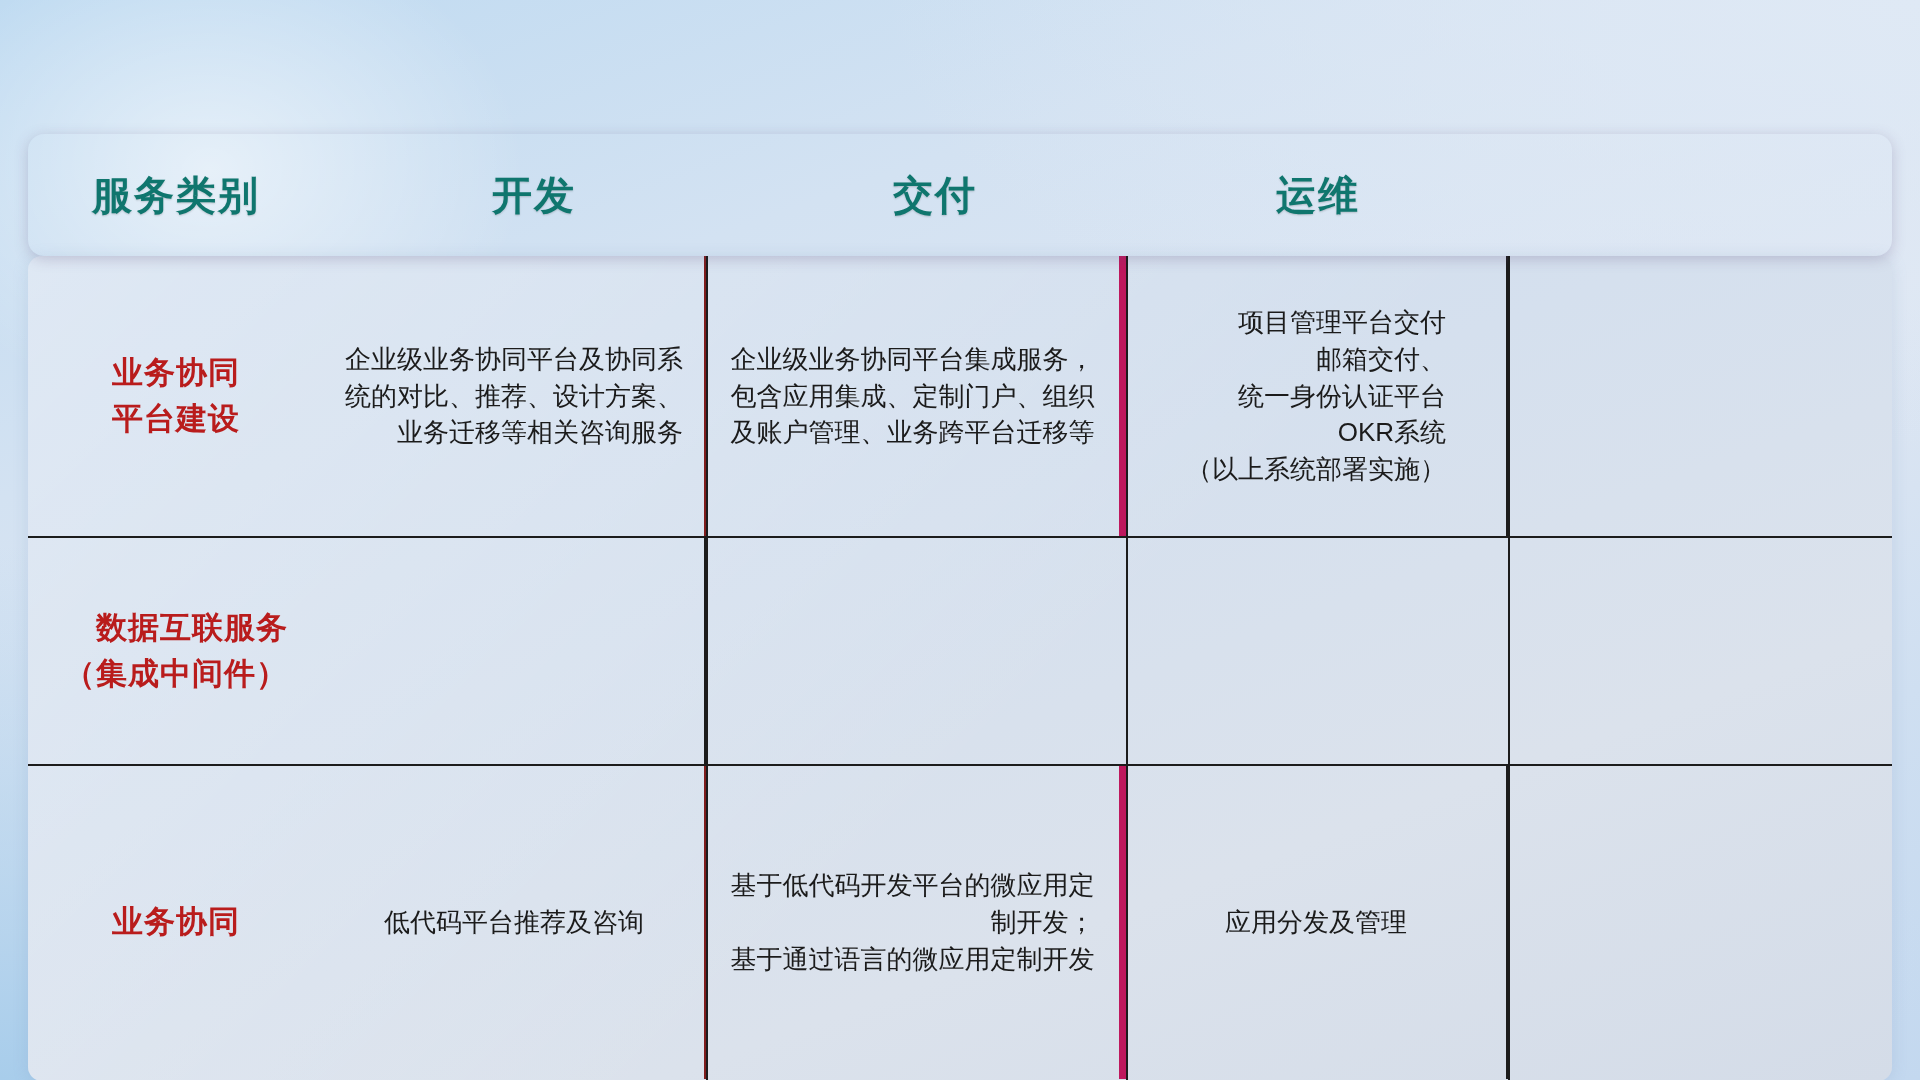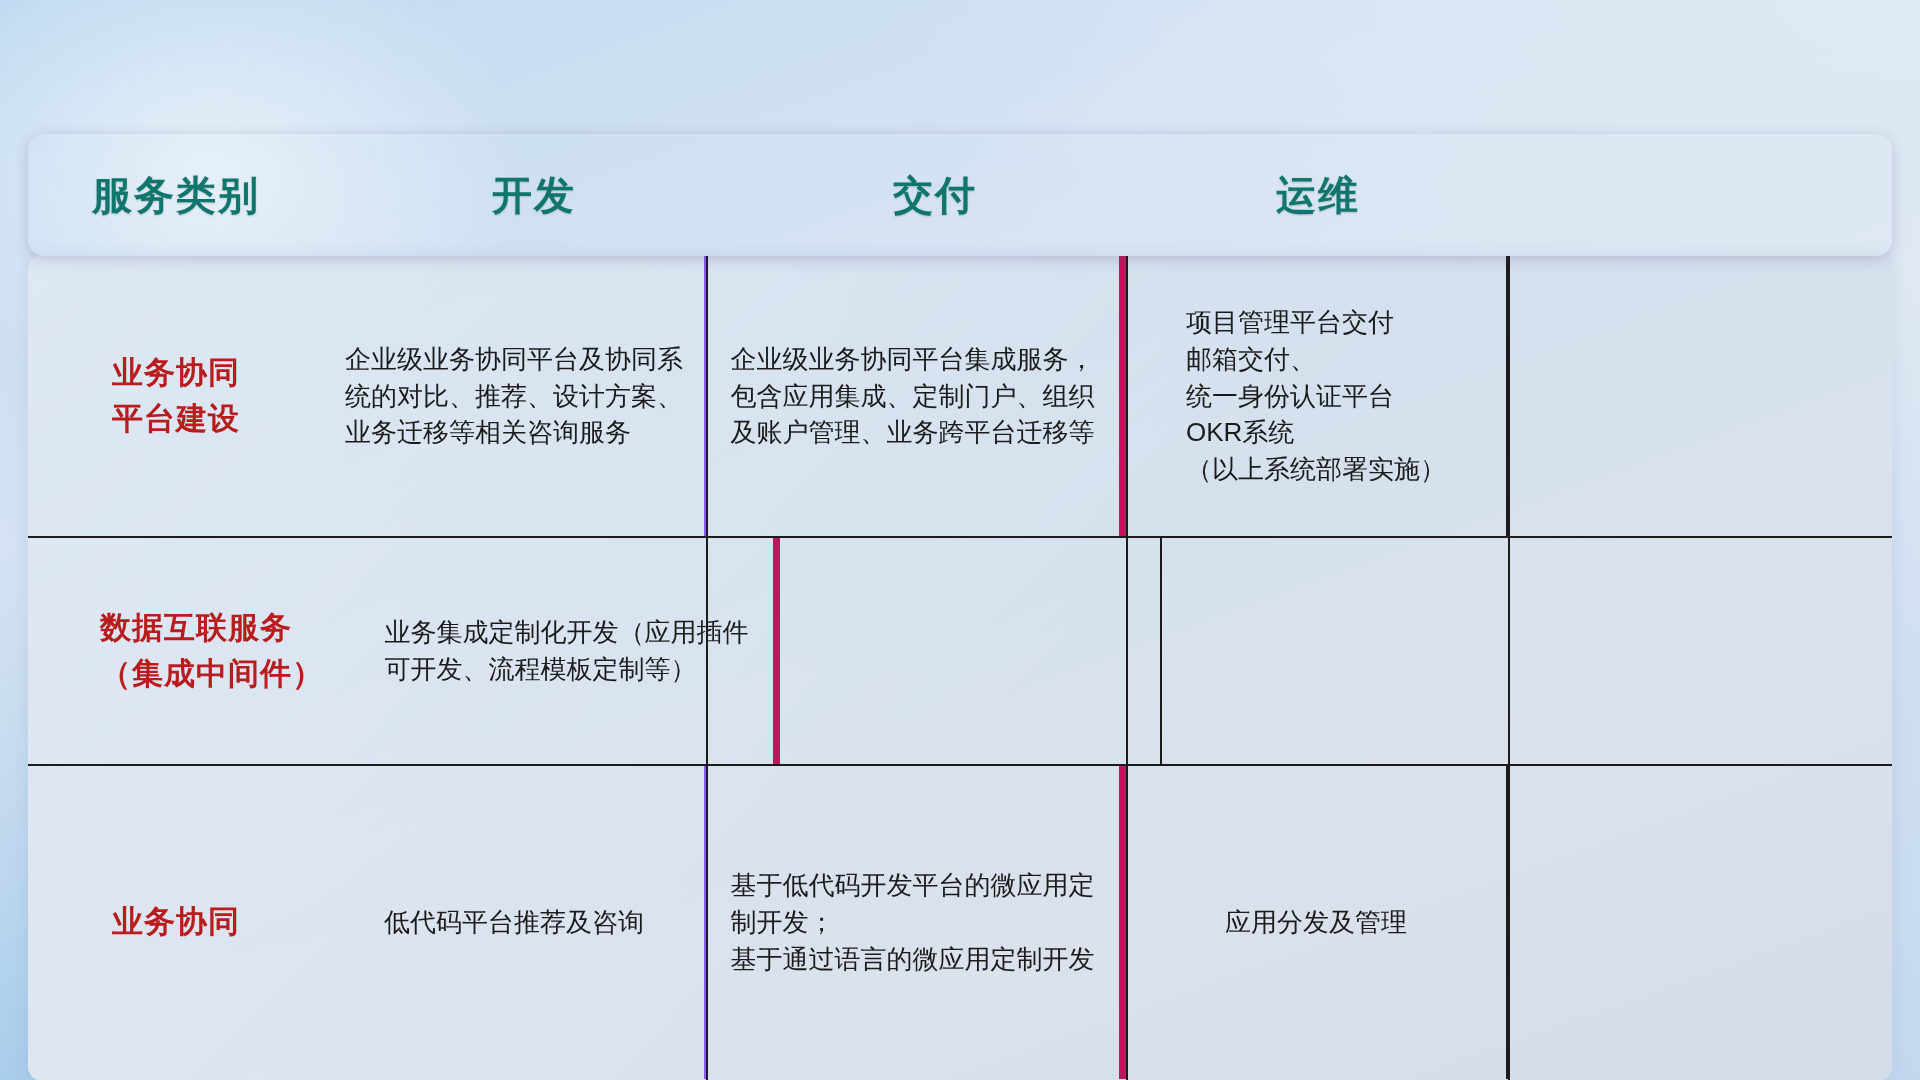--- a/index.html
+++ b/index.html
@@ -112,45 +112,45 @@
     width: 1864px;
     height: 825px;
     z-index: 2;
   }
   .data-row {
     display: flex;
     align-items: stretch;
     box-sizing: border-box;
   }
   .row-0 { height: 282px; border-bottom: 2px solid #1c1c1c; }
-  .row-1 { height: 228px; border-bottom: 2px solid #1c1c1c; padding-left: 36px; }
+  .row-1 { height: 228px; border-bottom: 2px solid #1c1c1c; }
   .row-2 { height: 313px; }
 
   .cell {
     box-sizing: border-box;
     display: flex;
     align-items: center;
     justify-content: center;
-    text-align: left;
+    text-align: right;
     padding: 6px 14px;
     color: #1b1b1b;
     font-size: 26px;
     line-height: 1.42;
     white-space: pre-line;
     font-family: "Liberation Sans", "DejaVu Sans", sans-serif;
   }
   .cell.c0 {
     width: 296px;
     color: #b91c1c;
     font-weight: bold;
     font-size: 31px;
     letter-spacing: 1px;
     line-height: 1.5;
   }
-  .cell.c1 { width: 382px; border-right: 2px solid #8b5cf6; }
+  .cell.c1 { width: 382px; border-right: 2px solid #7f1d1d; }
   .cell.c2 { width: 420px; border-right: 7px solid #be185d; }
   .cell.c3 { width: 382px; border-right: 2px solid #1c1c1c; }
   .cell.c4 { width: 384px; }
 
   
   #vline-1 {
     position: absolute;
     left: 678px;
     top: 122px;
     width: 2px;
@@ -210,22 +210,20 @@
       <div class="cell c3">项目管理平台交付
 邮箱交付、
 统一身份认证平台
 OKR系统
 （以上系统部署实施）</div>
     </div>
 
     <div class="data-row row-1">
       <div class="cell c0">数据互联服务
 （集成中间件）</div>
-      <div class="cell c2">业务集成定制化开发（应用插件
-可开发、流程模板定制等）</div>
       <div class="cell c3"></div>
       <div class="cell c4"></div>
     </div>
 
     <div class="data-row row-2">
       <div class="cell c0">业务协同</div>
       <div class="cell c1">低代码平台推荐及咨询</div>
       <div class="cell c2">基于低代码开发平台的微应用定
 制开发；
 基于通过语言的微应用定制开发</div>

